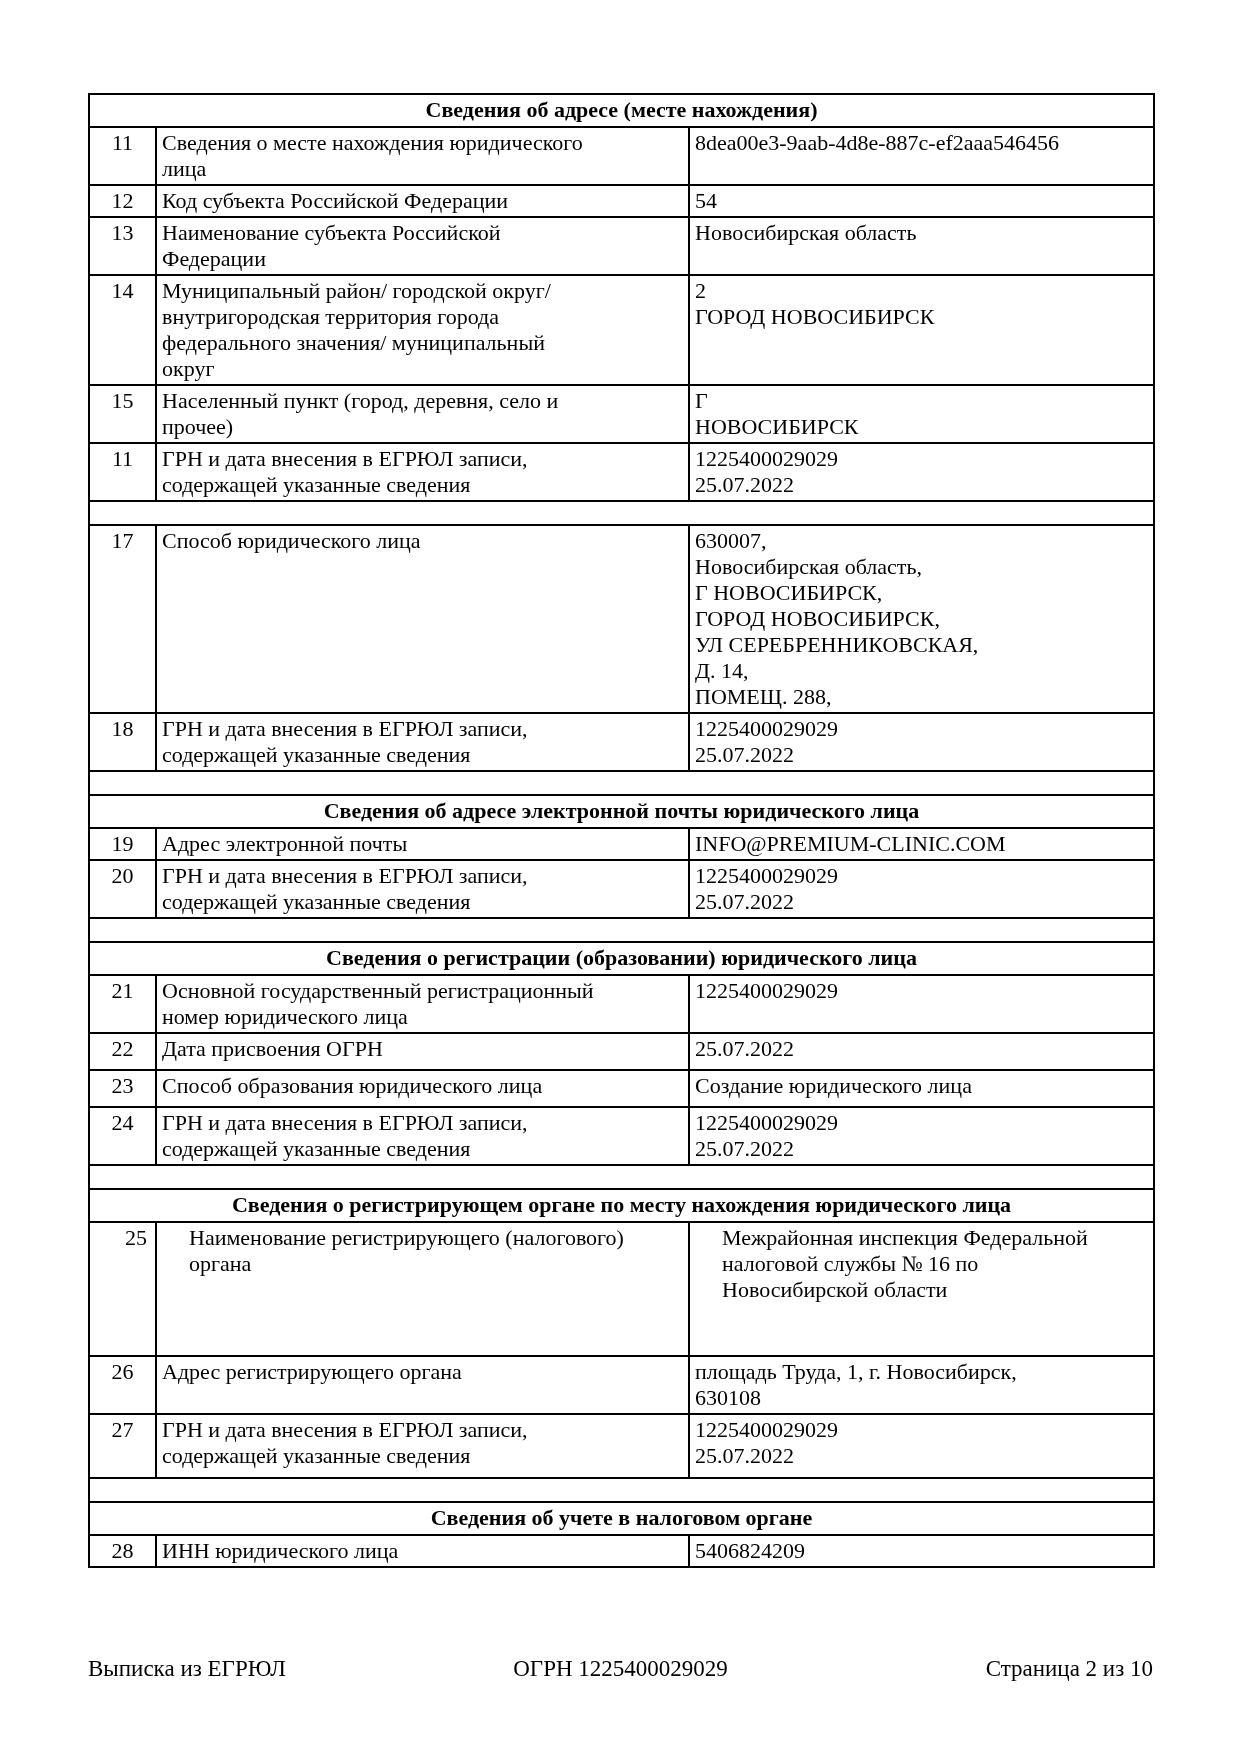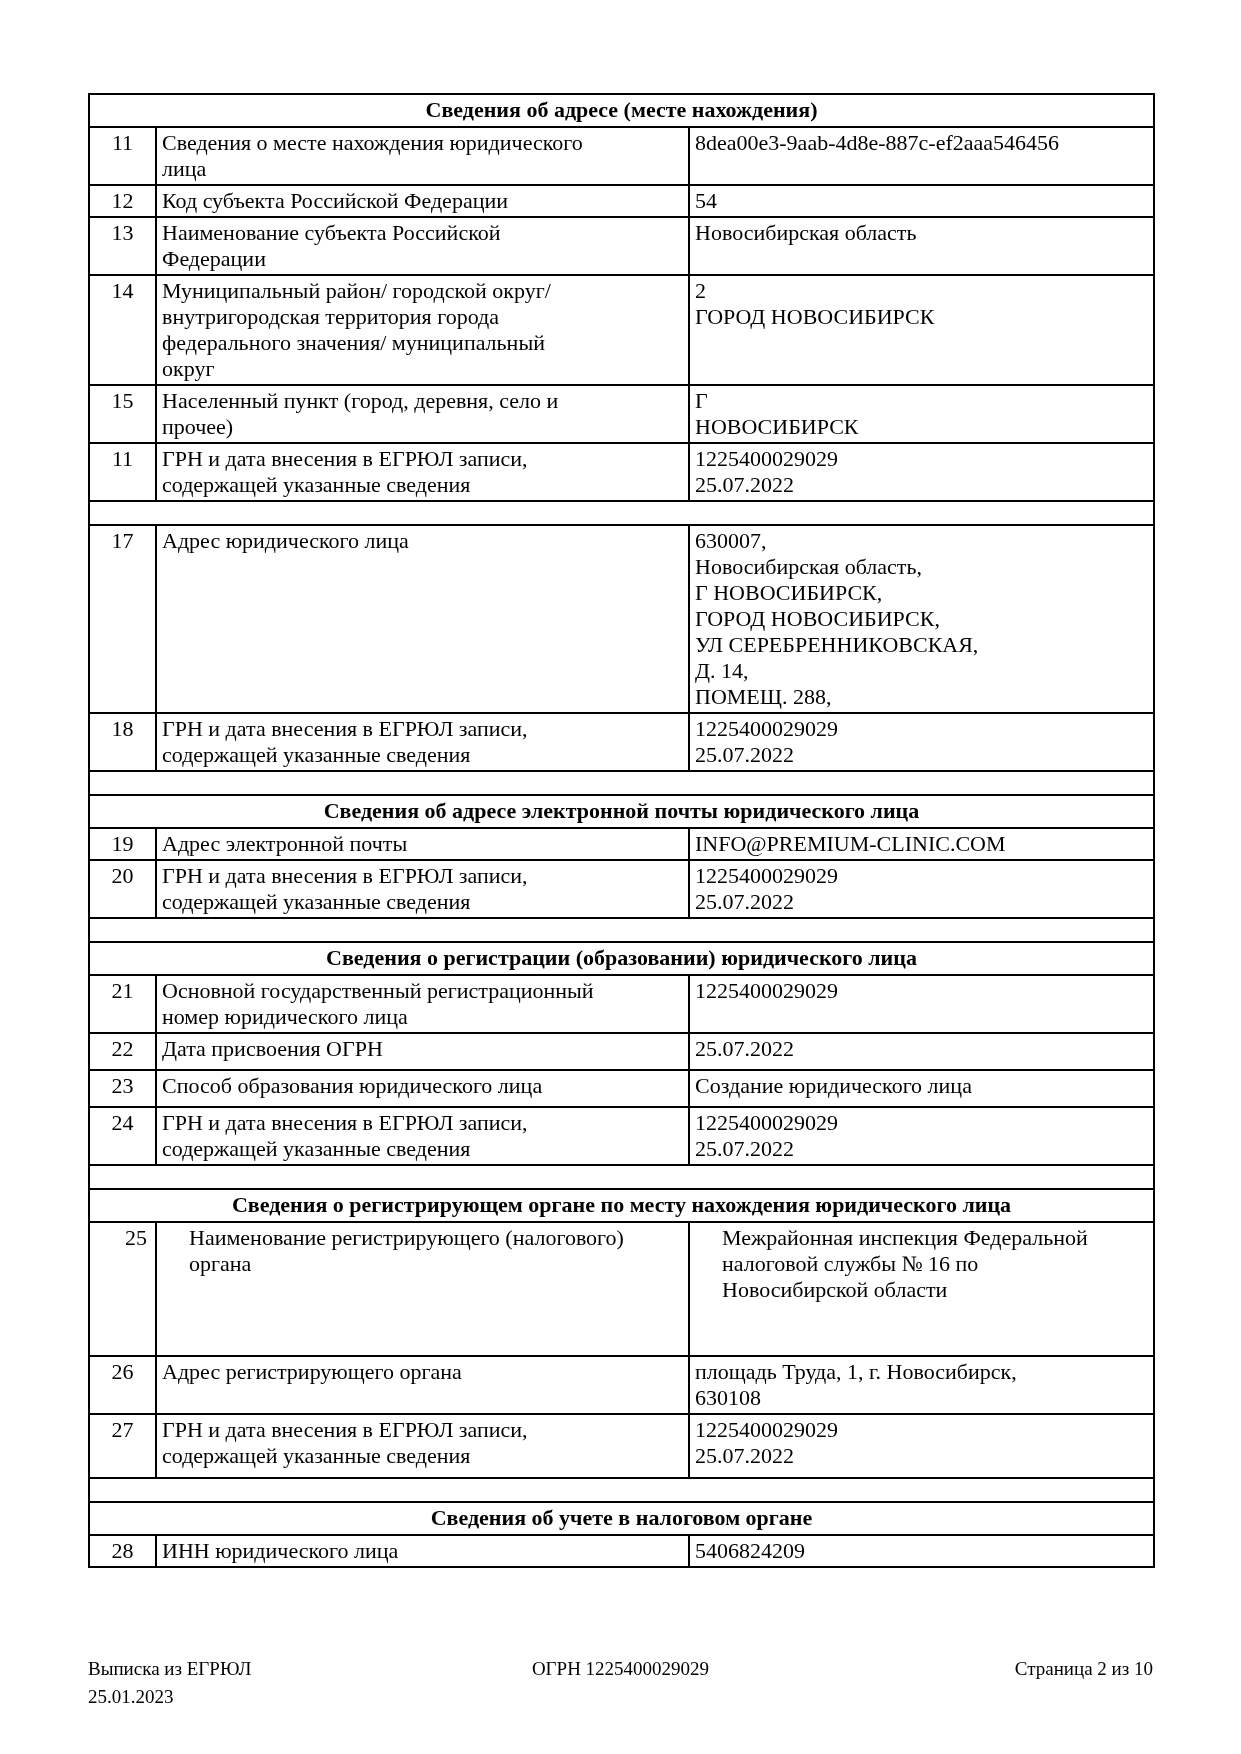--- a/index.html
+++ b/index.html
@@ -60,21 +60,21 @@
   tr.r25 td { height: 128px; padding-left: 32px; }
   tr.r27 td { height: 58px; }
   tr.r19 td, tr.r28 td { height: 26px; }
   .page-footer {
     position: absolute;
     left: 88px;
     top: 1655px;
     width: 1065px;
     display: flex;
     justify-content: space-between;
-    font-size: 19px;
+    font-size: 23px;
     line-height: 28px;
   }
   .page-footer .f-left  { text-align: left;   flex: 1; }
   .page-footer .f-cent  { text-align: center; flex: 1; }
   .page-footer .f-right { text-align: right;  flex: 1; }
 </style>
 </head>
 <body>
 
 <div class="doc-table-wrap">
@@ -126,21 +126,21 @@
         <td class="lbl">ГРН и дата внесения в ЕГРЮЛ записи,
 содержащей указанные сведения</td>
         <td class="val">1225400029029
 25.07.2022</td>
       </tr>
       <tr class="spacer">
         <td colspan="3"></td>
       </tr>
       <tr>
         <td class="num">17</td>
-        <td class="lbl">Адрес юридического лица</td>
+        <td class="lbl">Способ юридического лица</td>
         <td class="val airy">630007,
 Новосибирская область,
 Г НОВОСИБИРСК,
 ГОРОД НОВОСИБИРСК,
 УЛ СЕРЕБРЕННИКОВСКАЯ,
 Д. 14,
 ПОМЕЩ. 288,</td>
       </tr>
       <tr>
         <td class="num">18</td>
@@ -234,17 +234,16 @@
         <td class="lbl">ИНН юридического лица</td>
         <td class="val">5406824209</td>
       </tr>
     </tbody>
   </table>
 </div>
 
 <div class="page-footer">
   <div class="f-left">
     <div>Выписка из ЕГРЮЛ</div>
-    <div>25.01.2023</div>
   </div>
   <div class="f-cent">ОГРН 1225400029029</div>
   <div class="f-right">Страница 2 из 10</div>
 </div>
 
 </body></html>

